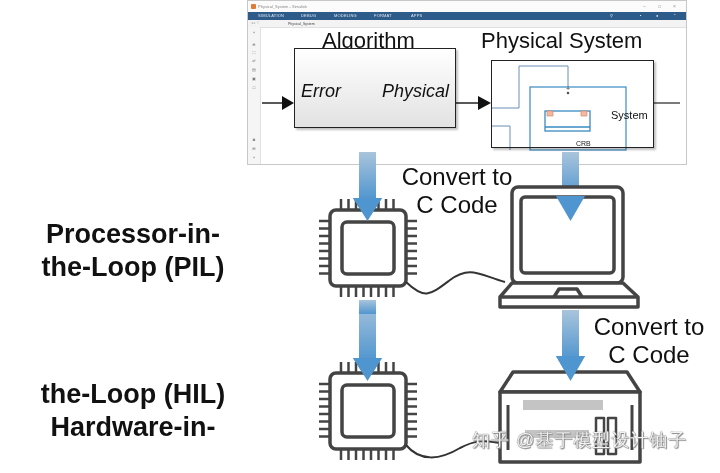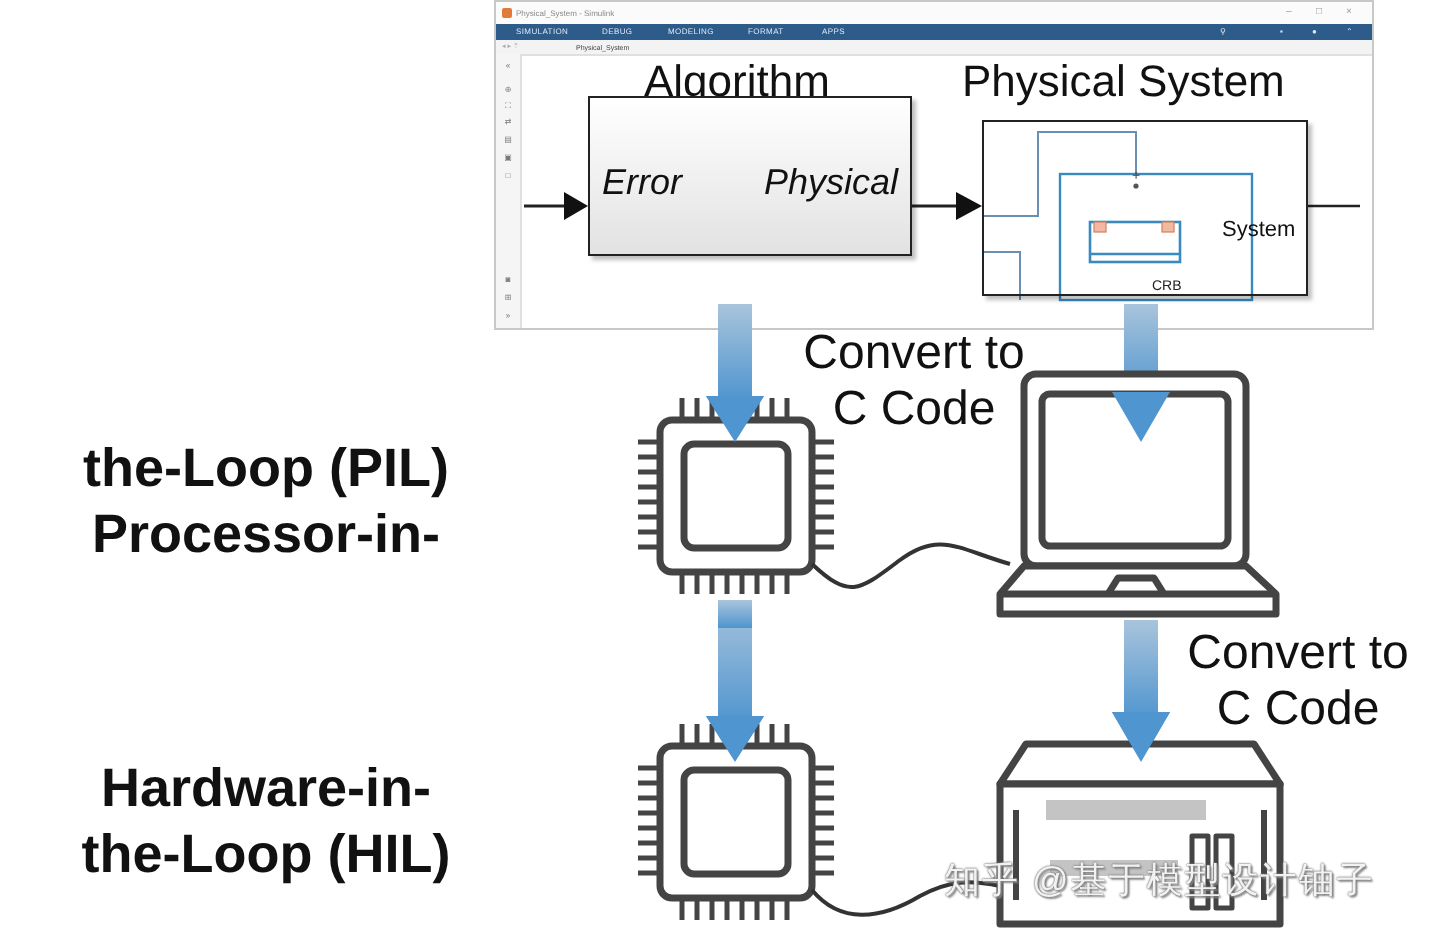--- a/index.html
+++ b/index.html
@@ -220,26 +220,26 @@
   <span class="abs lbl" style="right:6px;top:32px;">Physical</span>
 </div>
 <div class="abs big" style="left:481px;top:28px;">Physical System</div>
 <div class="abs block" style="left:491px;top:60px;width:163px;height:88px;background:transparent;">
   <span class="abs" style="left:119px;top:48px;font-size:11px;color:#111;">System</span>
   <span class="abs" style="left:84px;top:79px;font-size:7px;color:#222;">CRB</span>
   <span class="abs" style="left:74px;top:24px;font-size:7px;color:#444;">+</span>
 </div>
 
 <div class="abs side-label" style="left:18px;top:218px;width:230px;">
+  <div>Processor-in-</div>
   <div>the-Loop (PIL)</div>
-  <div>Processor-in-</div>
 </div>
 <div class="abs side-label" style="left:18px;top:378px;width:230px;">
+  <div>the-Loop (HIL)</div>
   <div>Hardware-in-</div>
-  <div>the-Loop (HIL)</div>
 </div>
 
 <div class="abs convert" style="left:394px;top:163px;width:126px;">
   <div>Convert to</div>
   <div>C Code</div>
 </div>
 <div class="abs convert" style="left:586px;top:313px;width:126px;">
   <div>Convert to</div>
   <div>C Code</div>
 </div>

